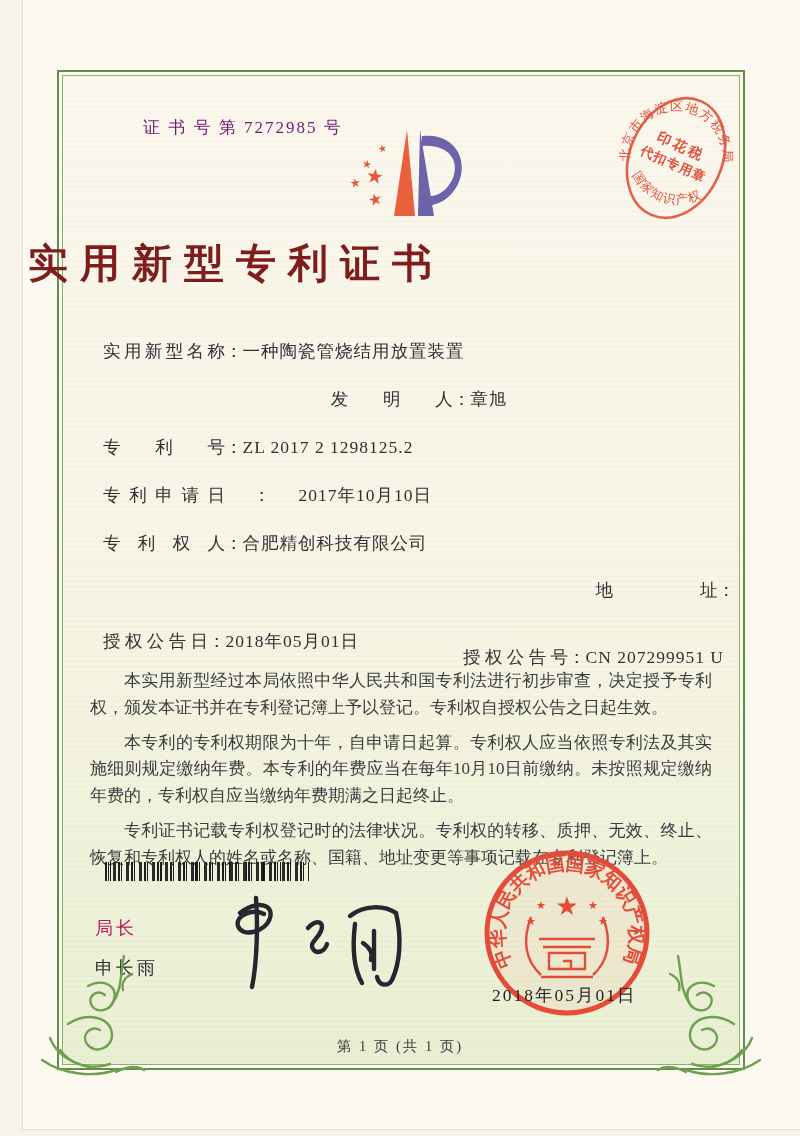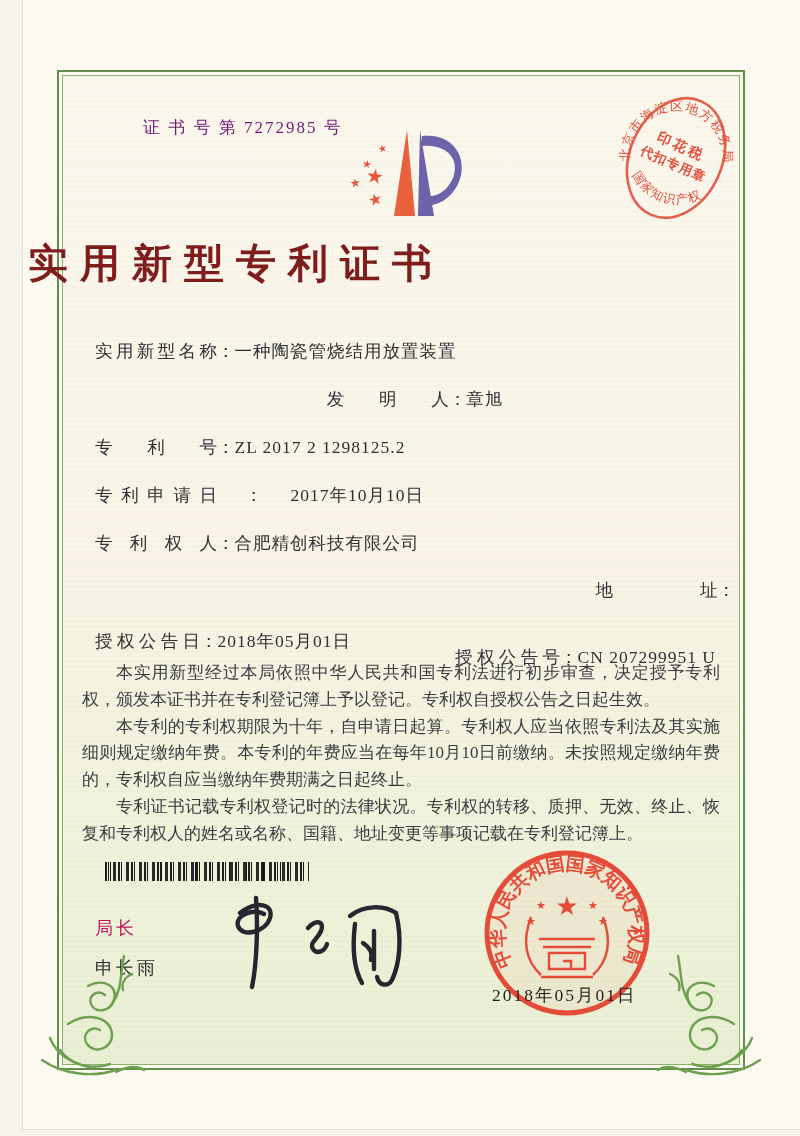--- a/index.html
+++ b/index.html
@@ -26,32 +26,32 @@
   .star.s2{left:32px;top:37px;font-size:11px;transform:rotate(10deg);}
   .star.s3{left:20px;top:55px;font-size:12px;transform:rotate(-8deg);}
   .star.s4{left:36px;top:44px;font-size:20px;transform:rotate(8deg);}
   .star.s5{left:38px;top:70px;font-size:16px;transform:rotate(-14deg);}
   
   #title{left:16px;top:236px;width:100%;text-align:left;font-size:40px;font-weight:bold;
          letter-spacing:12px;text-indent:12px;color:#7f1d1d;}
   
   .frow{left:95px;width:640px;font-size:17.5px;line-height:23px;display:flex;align-items:flex-start;}
   .flabel{display:inline-block;width:122px;flex:0 0 122px;text-align:justify;
-          text-align-last:justify;-moz-text-align-last:justify;}
+          text-align-last:justify;margin-left:8px;-moz-text-align-last:justify;}
   .fcolon{flex:0 0 auto;}
   .fvalue{letter-spacing:1px;}
   #row-name{top:340px;} #row-inventor{top:388px;justify-content:center;} #row-patno{top:436px;}
   #row-appdate{top:484px;gap:28px;} #row-patentee{top:532px;} #row-address{top:579px;justify-content:flex-end;}
   #row-address .fvalue{width:495px;line-height:24px;}
   #row-grant{top:630px;}
   #grant-right{position:absolute;left:360px;top:16px;display:flex;}
   #row-grant .flabel{width:105px;flex-basis:105px;}
   
   #paras{left:82px;top:660px;width:638px;}
-  #paras p{margin:0;font-size:17px;line-height:26.8px;text-indent:2em;text-align:justify;color:#3a3b40;}
+  #paras p{margin:8px;font-size:17px;line-height:26.8px;text-indent:2em;text-align:justify;color:#3a3b40;}
   
   #barcode{left:105px;top:862px;width:204px;height:19px;
     background:
       repeating-linear-gradient(90deg,#1d1d1d 0 2px,rgba(0,0,0,0) 2px 3px,#1d1d1d 3px 4px,rgba(0,0,0,0) 4px 8px,#2a2a2a 8px 11px,rgba(0,0,0,0) 11px 13px),
       repeating-linear-gradient(90deg,rgba(0,0,0,0) 0 5px,#111 5px 6px,rgba(0,0,0,0) 6px 17px);}
   
   #sig-title{left:95px;top:916px;font-size:18px;letter-spacing:3px;font-family:"Liberation Sans","DejaVu Sans",sans-serif;color:#be185d;}
   #sig-name{left:95px;top:956px;font-size:18px;letter-spacing:3px;font-family:"Liberation Sans","DejaVu Sans",sans-serif;color:#2c2d31;}
   #sig-svg{left:212px;top:893px;}
   
@@ -217,13 +217,14 @@
       <path d="M104,22 c-7,3 -11,9 -9,16"></path>
       <path d="M60,34 C76,26 90,34 86,48 C82,60 67,62 63,52 C60,43 70,37 77,43"></path>
       <path d="M40,72 C58,60 82,64 84,82 C85,96 67,103 59,92 C53,83 62,73 72,78"></path>
       <path d="M22,86 C28,102 44,112 62,115"></path>
       <path d="M32,98 C42,112 62,119 82,112"></path>
       <path d="M14,108 C34,122 64,126 88,118"></path>
       <path d="M88,120 C100,114 110,114 116,118"></path>
     </g>
   </svg>
 
+  <div class="abs" id="footer">第 1 页 (共 1 页)</div>
 </div>
 
 </body></html>

